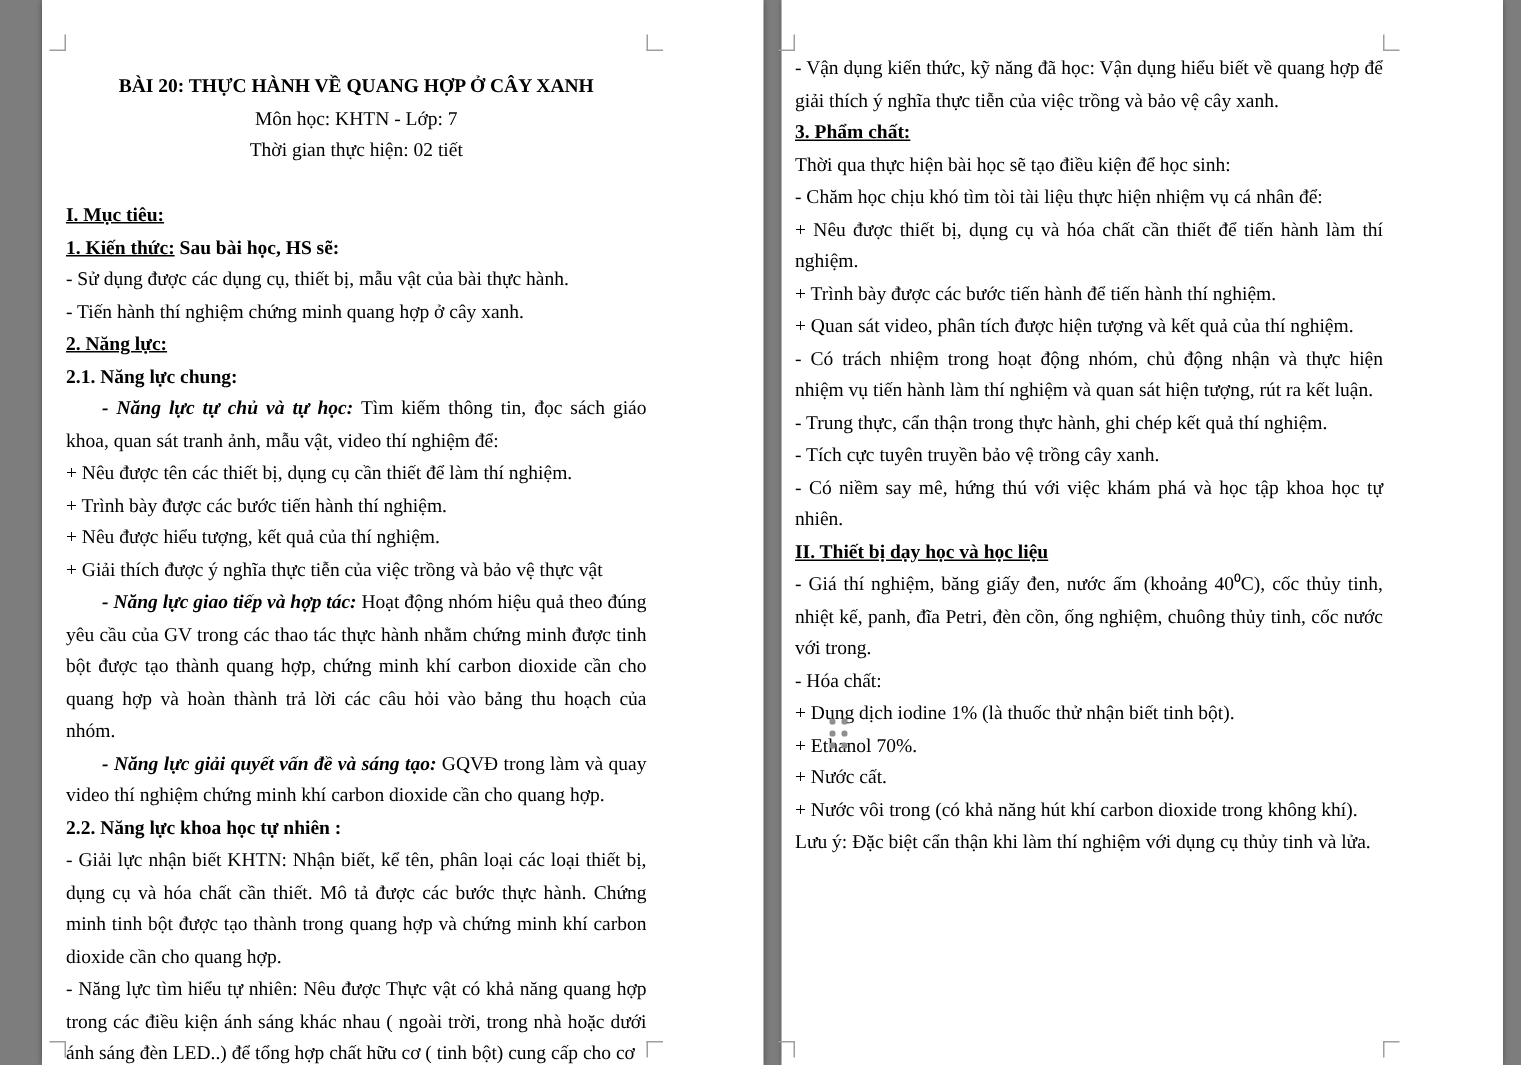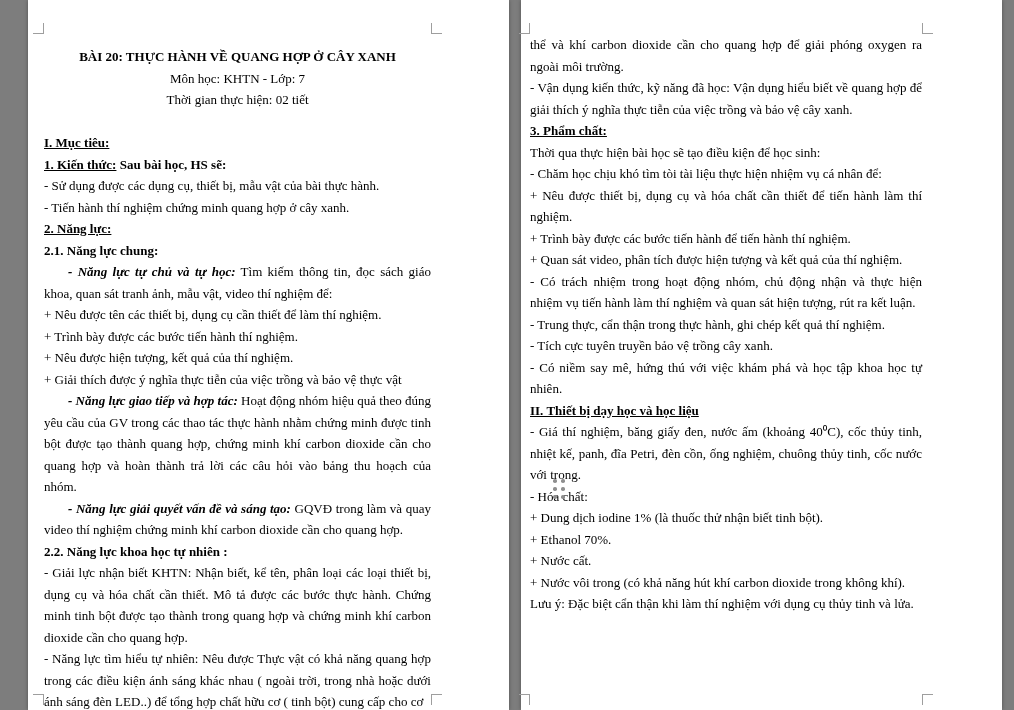--- a/index.html
+++ b/index.html
@@ -76,39 +76,38 @@
       <div class="doc-body">
           <p class="para"><span class="s-bu">I. Mục tiêu:</span></p>
           <p class="para"><span class="s-bu">1. Kiến thức:</span><span class="s-b"> Sau bài học, HS sẽ:</span></p>
           <p class="para"><span>- Sử dụng được các dụng cụ, thiết bị, mẫu vật của bài thực hành.</span></p>
           <p class="para"><span>- Tiến hành thí nghiệm chứng minh quang hợp ở cây xanh.</span></p>
           <p class="para"><span class="s-bu">2. Năng lực:</span></p>
           <p class="para"><span class="s-b">2.1. Năng lực chung:</span></p>
           <p class="para"><span class="s-bi">- Năng lực tự chủ và tự học:</span><span> Tìm kiếm thông tin, đọc sách giáo khoa, quan sát tranh ảnh, mẫu vật, video thí nghiệm để:</span></p>
           <p class="para"><span>+ Nêu được tên các thiết bị, dụng cụ cần thiết để làm thí nghiệm.</span></p>
           <p class="para"><span>+ Trình bày được các bước tiến hành thí nghiệm.</span></p>
-          <p class="para"><span>+ Nêu được hiện tượng, kết quả của thí nghiệm.</span></p>
+          <p class="para"><span>+ Nêu được hiểu tượng, kết quả của thí nghiệm.</span></p>
           <p class="para"><span>+ Giải thích được ý nghĩa thực tiễn của việc trồng và bảo vệ thực vật</span></p>
           <p class="para"><span class="s-bi">- Năng lực giao tiếp và hợp tác:</span><span> Hoạt động nhóm hiệu quả theo đúng yêu cầu của GV trong các thao tác thực hành nhằm chứng minh được tinh bột được tạo thành quang hợp, chứng minh khí carbon dioxide cần cho quang hợp và hoàn thành trả lời các câu hỏi vào bảng thu hoạch của nhóm.</span></p>
           <p class="para"><span class="s-bi">- Năng lực giải quyết vấn đề và sáng tạo:</span><span> GQVĐ trong làm và quay video thí nghiệm chứng minh khí carbon dioxide cần cho quang hợp.</span></p>
           <p class="para"><span class="s-b">2.2. Năng lực khoa học tự nhiên :</span></p>
           <p class="para"><span class="s-i">- Giải lực nhận biết KHTN:</span><span> Nhận biết, kể tên, phân loại các loại thiết bị, dụng cụ và hóa chất cần thiết. Mô tả được các bước thực hành. Chứng minh tinh bột được tạo thành trong quang hợp và chứng minh khí carbon dioxide cần cho quang hợp.</span></p>
           <p class="para"><span class="s-i">- Năng lực tìm hiểu tự nhiên:</span><span> Nêu được Thực vật có khả năng quang hợp trong các điều kiện ánh sáng khác nhau ( ngoài trời, trong nhà hoặc dưới ánh sáng đèn LED..) để tổng hợp chất hữu cơ ( tinh bột) cung cấp cho cơ</span></p>
         </div>
     </div>
   </div>
 
   <div class="page page-right">
     <span class="crop tl"></span>
     <span class="crop tr"></span>
     <span class="crop bl"></span>
     <span class="crop br"></span>
     <div class="page-inner">
       <div class="doc-body">
-          <p class="para"><span>thể và khí carbon dioxide cần cho quang hợp để giải phóng oxygen ra ngoài môi trường.</span></p>
           <p class="para"><span class="s-i">- Vận dụng kiến thức, kỹ năng đã học:</span><span> Vận dụng hiểu biết về quang hợp để giải thích ý nghĩa thực tiễn của việc trồng và bảo vệ cây xanh.</span></p>
           <p class="para"><span class="s-bu">3. Phẩm chất:</span></p>
           <p class="para"><span>Thời qua thực hiện bài học sẽ tạo điều kiện để học sinh:</span></p>
           <p class="para"><span>- Chăm học chịu khó tìm tòi tài liệu thực hiện nhiệm vụ cá nhân để:</span></p>
           <p class="para"><span>+ Nêu được thiết bị, dụng cụ và hóa chất cần thiết để tiến hành làm thí nghiệm.</span></p>
           <p class="para"><span>+ Trình bày được các bước tiến hành để tiến hành thí nghiệm.</span></p>
           <p class="para"><span>+ Quan sát video, phân tích được hiện tượng và kết quả của thí nghiệm.</span></p>
           <p class="para"><span>- Có trách nhiệm trong hoạt động nhóm, chủ động nhận và thực hiện nhiệm vụ tiến hành làm thí nghiệm và quan sát hiện tượng, rút ra kết luận.</span></p>
           <p class="para"><span>- Trung thực, cẩn thận trong thực hành, ghi chép kết quả thí nghiệm.</span></p>
           <p class="para"><span>- Tích cực tuyên truyền bảo vệ trồng cây xanh.</span></p>

